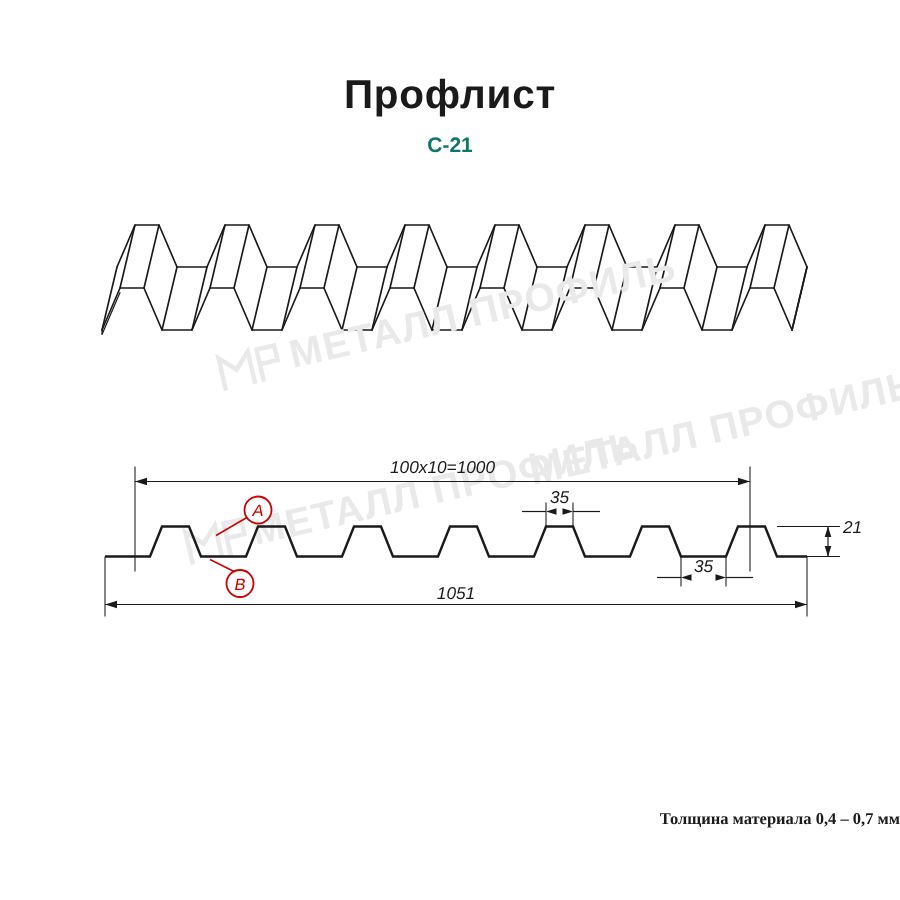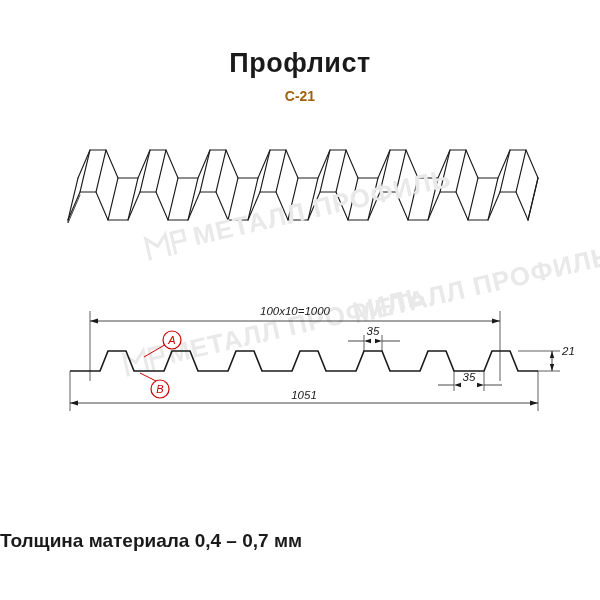--- a/index.html
+++ b/index.html
@@ -31,31 +31,32 @@
     color: #1a1a1a;
   }
   .subtitle {
     position: absolute;
     top: 88px;
     left: 0;
     width: 600px;
     text-align: center;
     font-size: 14px;
     font-weight: bold;
-    color: #a16207;
+    color: #0f766e;
   }
   .footer {
     position: absolute;
     bottom: 48px;
     left: 0;
     width: 600px;
-    text-align: left;
-    font-size: 19px;
+    text-align: right;
+    font-size: 11px;
     font-weight: bold;
     color: #1a1a1a;
+    font-family: Liberation Serif, serif;
   }
   .iso-wrap {
     position: absolute;
     top: 120px;
     left: 60px;
     width: 490px;
     height: 130px;
   }
   .section-wrap {
     position: absolute;

